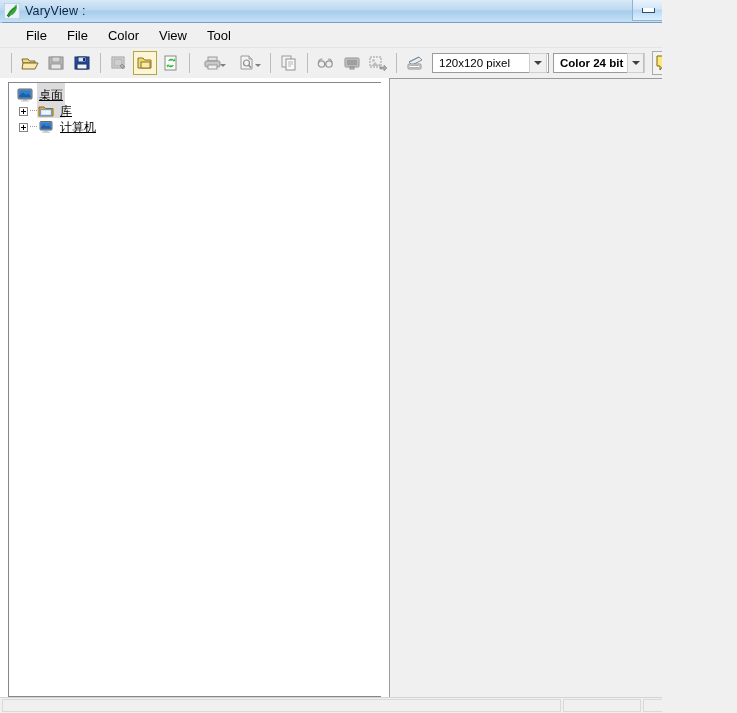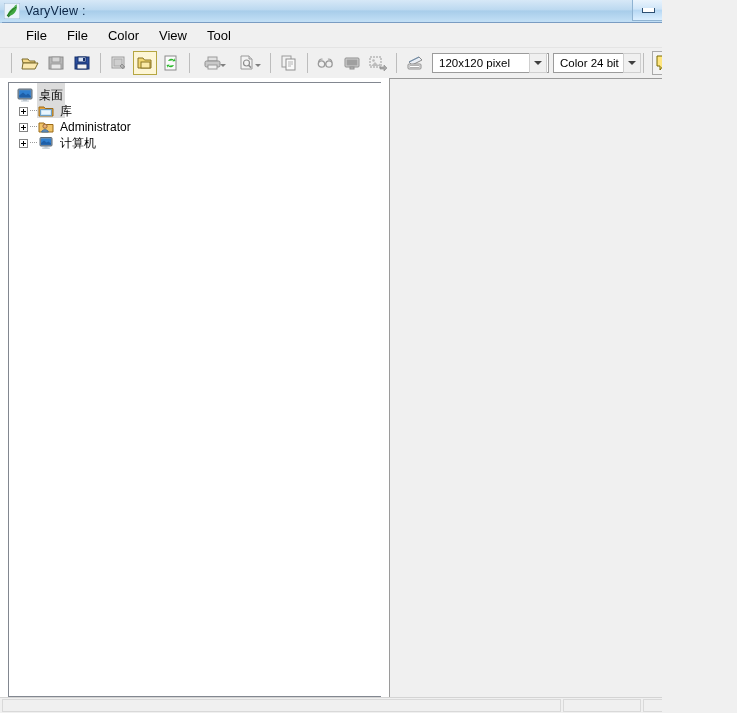--- a/index.html
+++ b/index.html
@@ -73,21 +73,21 @@
   .combo .cbtn{
     width:16px;height:18px;margin-right:1px;flex:0 0 auto;
     background:#f0f0f0;border:1px solid #cfcfcf;
     display:flex;align-items:center;justify-content:center;
   }
   .cbtn i{
     display:block;width:0;height:0;
     border-left:4px solid transparent;border-right:4px solid transparent;border-top:4px solid #404040;
   }
   #combo-size{width:117px;}
-  #combo-color{width:85px;}
+  #combo-color{width:85px;font-weight:bold;}
 
   .help-btn{
     width:22px;height:22px;border:1px solid #a9a9a9;background:#f3f3f3;
     display:flex;align-items:center;justify-content:center;margin-left:3px;flex:0 0 auto;
   }
 
   
   .client{position:absolute;left:0;top:78px;width:737px;height:619px;background:#fff;}
   .leftframe{
     position:absolute;left:8px;top:4px;width:380px;height:615px;
@@ -106,21 +106,21 @@
     width:13px;height:16px;flex:0 0 auto;display:flex;align-items:center;justify-content:center;
   }
   .plus{
     width:9px;height:9px;border:1px solid #848484;background:#fff;
     position:relative;box-sizing:border-box;
   }
   .plus:before{content:"";position:absolute;left:1px;top:3px;width:5px;height:1px;background:#000;}
   .plus:after{content:"";position:absolute;left:3px;top:1px;width:1px;height:5px;background:#000;}
   .dots{width:7px;height:1px;border-top:1px dotted #9a9a9a;flex:0 0 auto;margin-right:1px;}
   .nicon{width:16px;height:16px;flex:0 0 auto;margin-right:4px;position:relative;}
-  .nlabel{font-size:12px;line-height:16px;white-space:nowrap;padding:15px 2px;}
+  .nlabel{font-size:12px;line-height:16px;white-space:nowrap;padding:15px 2px;text-decoration:underline;}
   .node.selected .nlabel{background:#dcdcdc;color:#000;}
   .node.root{padding-left:6px;}
   .node.child{padding-left:6px;}
 
   
   .statusbar{
     position:absolute;left:0;top:697px;width:737px;height:16px;
     background:#f0f0f0;border-top:1px solid #d4d4d4;display:flex;align-items:stretch;
     box-sizing:border-box;padding:1px 2px;
   }
@@ -371,34 +371,20 @@
           <span class="nicon">
             <svg width="16" height="16" viewBox="0 0 16 16">
               <path d="M1 4 L6 4 L7.2 5.5 L15 5.5 L15 13 L1 13 Z" fill="#e8a33d" stroke="#9b6a17"></path>
               <rect x="2.5" y="6.5" width="11" height="6" fill="#bfe0f5" stroke="#6f9fc4"></rect>
               <rect x="3.6" y="7.6" width="8.8" height="3.6" fill="#eaf5fd"></rect>
             </svg>
           </span>
           <span class="nlabel">库</span>
         </div>
 
-        <div class="node child">
-          <span class="exp">
-            <span class="plus"></span>
-          </span>
-          <span class="dots"></span>
-          <span class="nicon">
-            <svg width="16" height="16" viewBox="0 0 16 16">
-              <path d="M1 4 L6 4 L7.2 5.5 L15 5.5 L15 13 L1 13 Z" fill="#f0c46a" stroke="#9b6a17"></path>
-              <circle cx="7" cy="7.2" r="2.1" fill="#e8b07a" stroke="#9a6a3a"></circle>
-              <path d="M3.6 13 C4.2 10 9.8 10 10.4 13 Z" fill="#6f97c4" stroke="#3f6c99"></path>
-            </svg>
-          </span>
-          <span class="nlabel">Administrator</span>
-        </div>
 
         <div class="node child">
           <span class="exp">
             <span class="plus"></span>
           </span>
           <span class="dots"></span>
           <span class="nicon">
             <svg width="16" height="16" viewBox="0 0 16 16">
               <rect x="2" y="2.5" width="12" height="8.5" rx="1" fill="#8a9aa8" stroke="#5c6b78"></rect>
               <rect x="3" y="3.5" width="10" height="6.3" fill="#2f7fd0"></rect>

